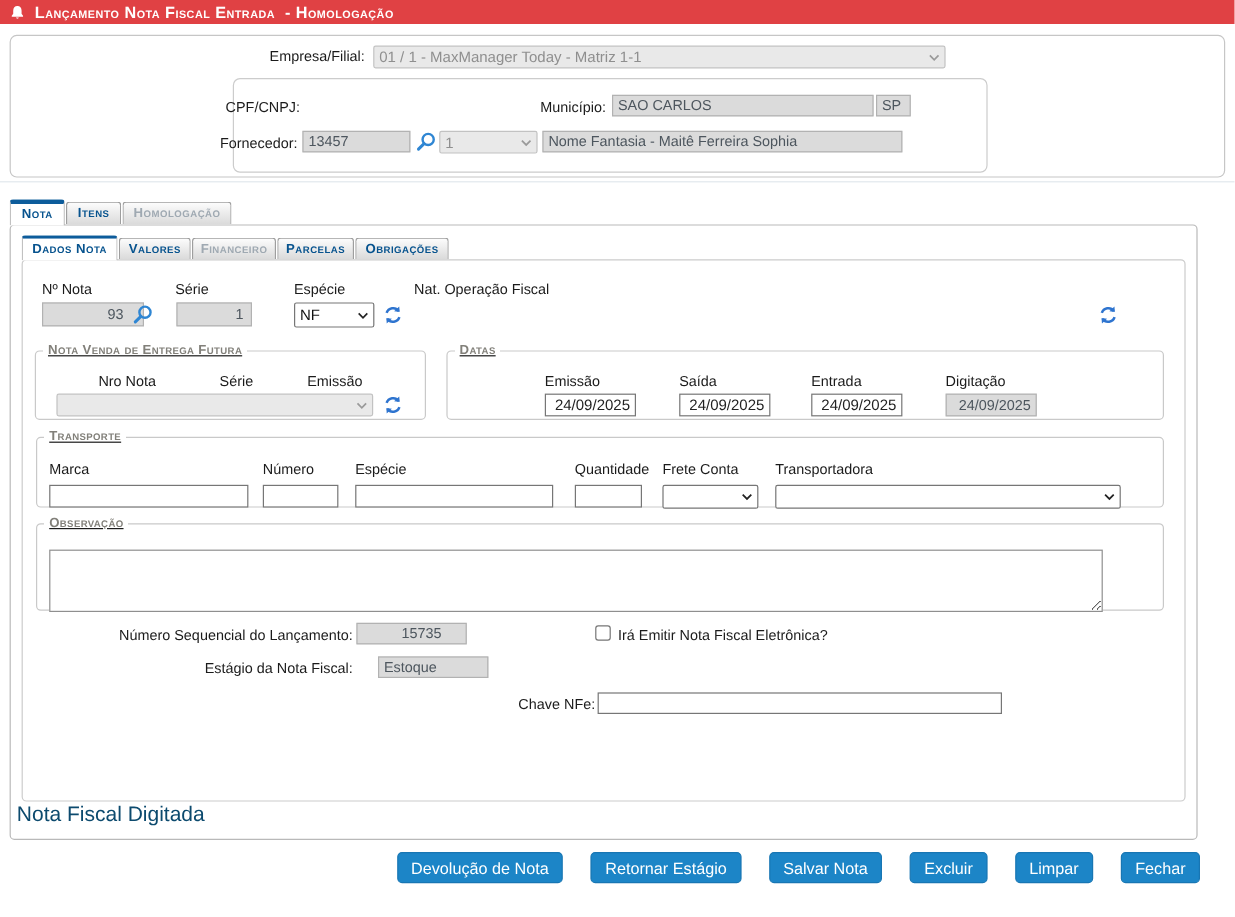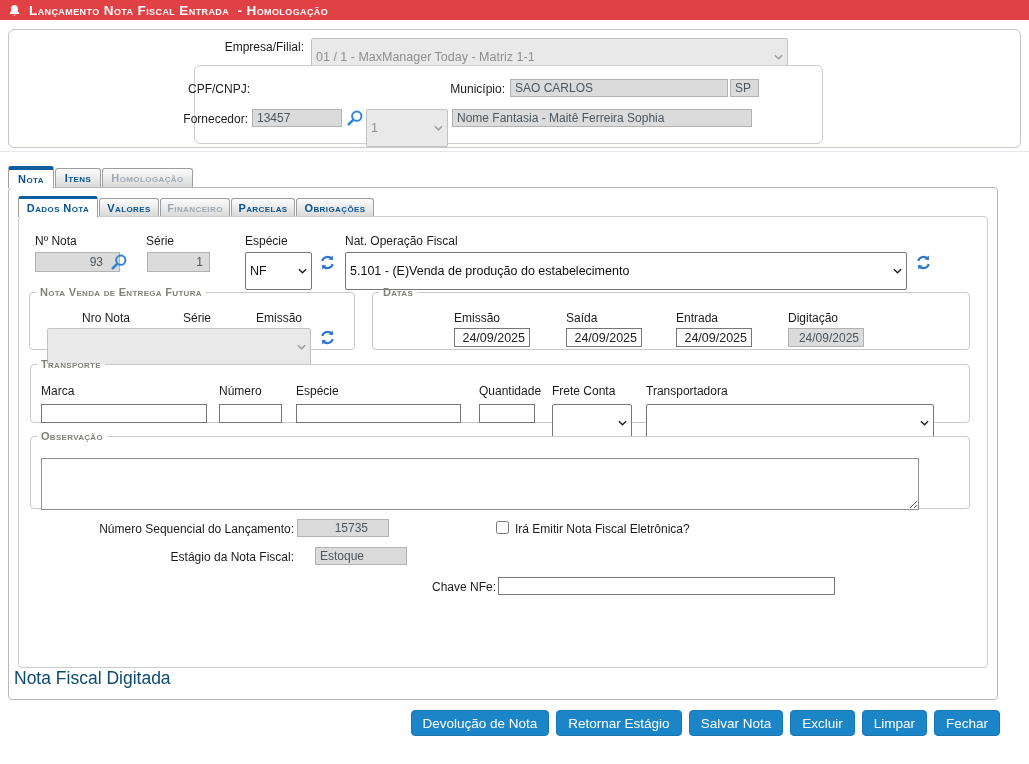--- a/index.html
+++ b/index.html
@@ -25,46 +25,46 @@
   
   .ro { position:absolute; background:#dbdbdb; border:1px solid #b2b2b2; color:#4d565e;
     font-size:12px; display:flex; align-items:center; padding:0 4px; overflow:hidden; white-space:nowrap; }
   .ro.right { justify-content:flex-end; }
   
   input.inp, textarea.inp { position:absolute; background:#fff; border:1px solid #767676;
     font-family:inherit; font-size:12.5px; color:#222; padding:0 4px; outline:none; }
   input.right { text-align:right; }
   
   .sel { position:absolute; background:#fff; border:1px solid #767676; border-radius:2px;
-    display:flex; align-items:center; justify-content:space-between; padding:18px 4px;
+    display:flex; align-items:center; justify-content:space-between; padding:8px 4px;
     font-size:12.5px; color:#111; cursor:default; overflow:hidden; white-space:nowrap; }
   .sel .chev { color:#222; flex:none; margin-left:4px; display:flex; }
   .sel.dis { background:#e9e9e9; border-color:#c2c2c2; color:#8f8f8f; }
   .sel.dis .chev { color:#9a9a9a; }
   .sel .v { overflow:hidden; text-overflow:ellipsis; }
   
   .tab { position:absolute; height:19px; top:168px; border:1px solid #9e9e9e; border-bottom:none;
     border-radius:3px 3px 0 0; background:linear-gradient(#fcfcfc,#dadada);
     color:#07538e; font-weight:bold; font-size:11px; font-variant:small-caps; letter-spacing:.4px;
     display:flex; align-items:center; justify-content:center; cursor:pointer; z-index:1; }
   .tab.active { background:#fff; border-top:4px solid #0d5c9b; top:166px; height:22px; z-index:2; }
   .tab.disabled { color:#9fa9b2; }
   .subtab { top:198px; height:18px; }
   .subtab.active { top:196px; height:21px; border-top:3px solid #0d5c9b; }
   
-  fieldset.grp { position:absolute; border:1px solid #c9c9c9; border-radius:4px; background:#fff; }
+  fieldset.grp { position:absolute; border:1px solid #c9c9c9; border-radius:4px; background:#fff;text-decoration:underline; }
   legend.grp-l { font-size:11px; font-weight:bold; font-variant:small-caps; letter-spacing:.3px;
     color:#82807a; margin-left:6px; padding:0 4px; white-space:nowrap; }
   fieldset .lbl, fieldset .ro, fieldset input.inp, fieldset textarea.inp, fieldset .sel, fieldset .icon { position:absolute; }
   
   .icon { position:absolute; display:flex; cursor:pointer; }
   .icon.static { cursor:default; }
   
   .status { position:absolute; font-size:17.5px; color:#0c4a6e; white-space:nowrap; }
-  .btnrow { position:absolute; top:710px; right:29px; display:flex; gap:7px; }
+  .btnrow { position:absolute; top:710px; right:29px; display:flex; gap:23px; }
   .btn { height:26px; padding:0 11px; background:#1c85c7; border:1px solid #1876b3; border-radius:4px;
     color:#fff; font-family:inherit; font-size:13.5px; display:flex; align-items:center; cursor:pointer; white-space:nowrap; }
   input[type=checkbox] { position:absolute; width:13px; height:13px; }
 </style>
 </head>
 <body>
 
 <div id="page">
 
   <div class="titlebar">
@@ -154,28 +154,20 @@
   </div>
   <span class="icon" style="left:319px;top:254px">
     <svg width="17" height="17" viewBox="0 0 16 16">
         <path d="M3 6.4A5.4 5.4 0 0 1 12.4 4.8" fill="none" stroke="#2e74cf" stroke-width="2"></path>
         <path d="M12.9 1.4l.3 4.3-4.3-.6z" fill="#2e74cf"></path>
         <path d="M13 9.6a5.4 5.4 0 0 1-9.4 1.6" fill="none" stroke="#2e74cf" stroke-width="2"></path>
         <path d="M3.1 14.6l-.3-4.3 4.3.6z" fill="#2e74cf"></path>
       </svg>
   </span>
 
-  <div class="sel" style="left:345px;top:252px;width:562px;height:21px">
-    <span class="v">5.101 - (E)Venda de produção do estabelecimento</span>
-    <span class="chev">
-        <svg width="9" height="6" viewBox="0 0 10 6">
-          <path d="M1 1l4 4 4-4" fill="none" stroke="currentColor" stroke-width="1.6"></path>
-        </svg>
-      </span>
-  </div>
   <span class="icon" style="left:915px;top:254px">
     <svg width="17" height="17" viewBox="0 0 16 16">
         <path d="M3 6.4A5.4 5.4 0 0 1 12.4 4.8" fill="none" stroke="#2e74cf" stroke-width="2"></path>
         <path d="M12.9 1.4l.3 4.3-4.3-.6z" fill="#2e74cf"></path>
         <path d="M13 9.6a5.4 5.4 0 0 1-9.4 1.6" fill="none" stroke="#2e74cf" stroke-width="2"></path>
         <path d="M3.1 14.6l-.3-4.3 4.3.6z" fill="#2e74cf"></path>
       </svg>
   </span>
 
   <fieldset class="grp" style="left:29px;top:286px;width:326px;height:64px">

